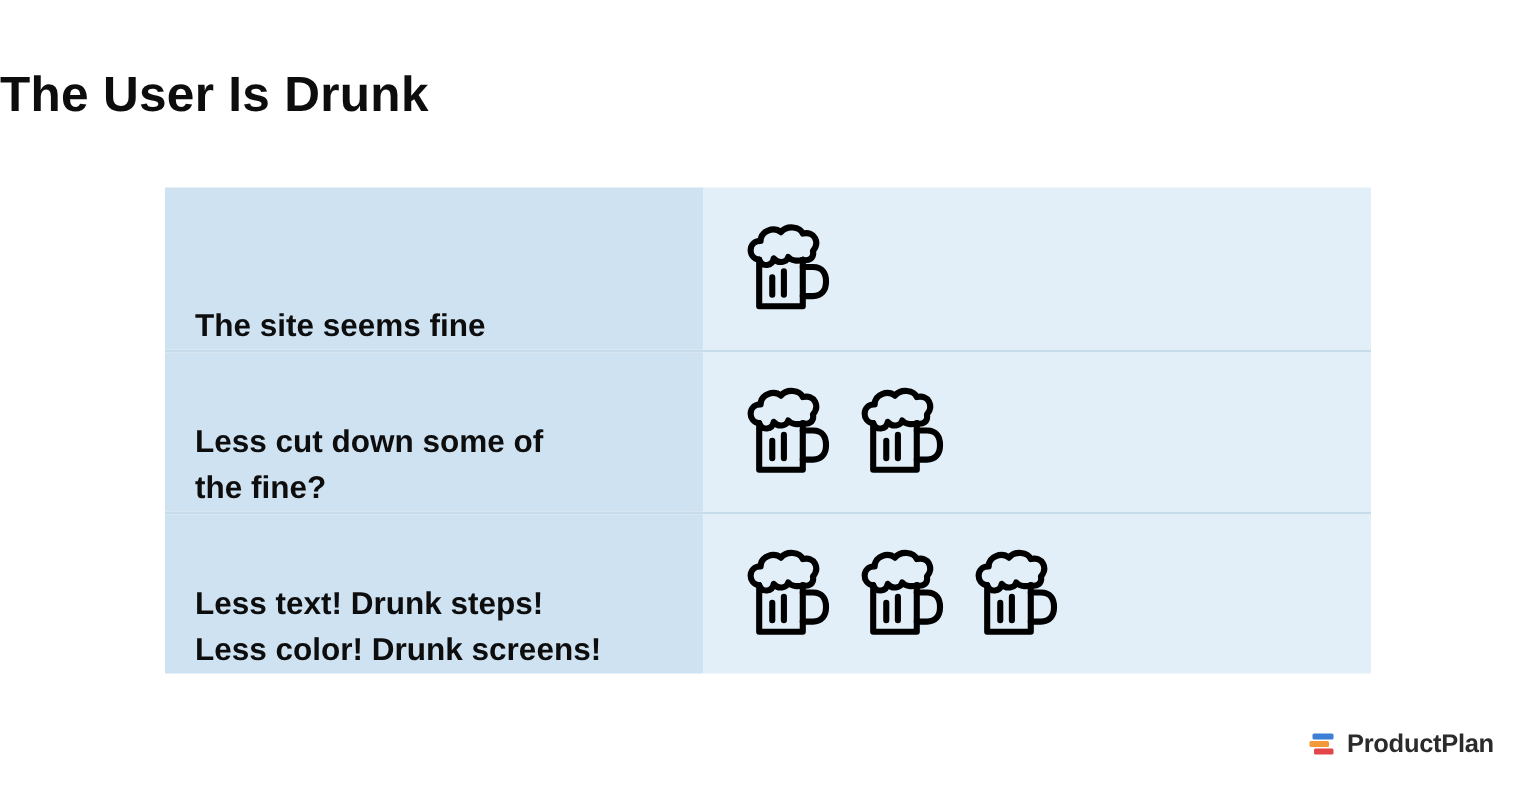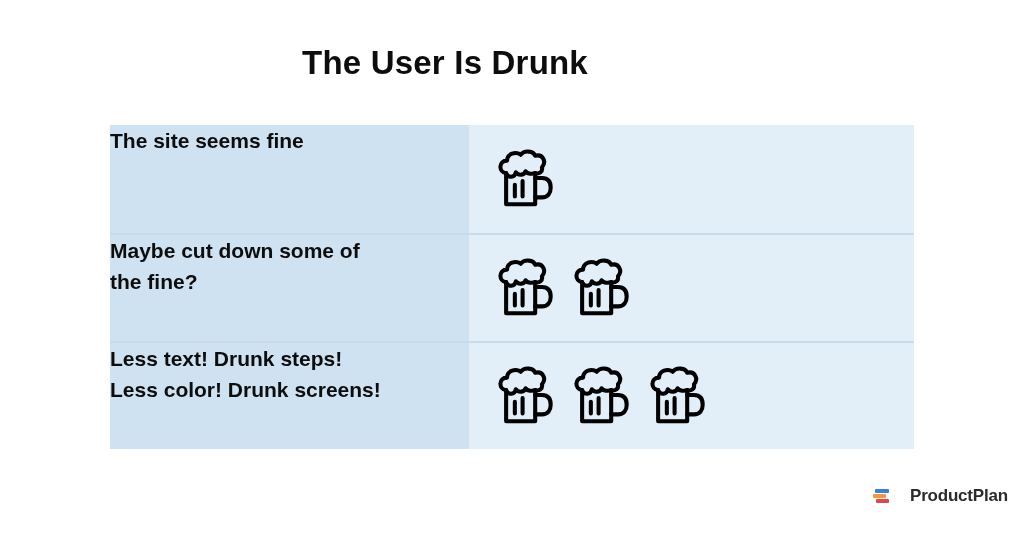--- a/index.html
+++ b/index.html
@@ -1,42 +1,42 @@
 <!DOCTYPE html>
 <html><head>
 <meta charset="utf-8">
 <style>
   html, body { margin: 0; padding: 0; }
   body {
     width: 1024px; height: 536px; background: #ffffff; position: relative; overflow: hidden;
     font-family: "Liberation Sans", "DejaVu Sans", sans-serif; color: #0d0d0d;
   }
   .title {
-    position: absolute; top: 44px; left: 0; width: 890px; text-align: center;
+    position: absolute; top: 44px; left: 0; width: 890px; 
     font-size: 33px; font-weight: bold; letter-spacing: 0.2px;
   }
   .table {
     position: absolute; left: 110px; top: 125px; width: 804px; height: 324px;
   }
   .row { display: flex; height: 108px; }
   .row + .row { border-top: 2px solid #c6dcea; }
   .row:nth-child(2) { height: 106px; }
   .row:nth-child(3) { height: 106px; }
   .cell-left {
-    width: 359px; background: #cfe2f1; display: flex; align-items: flex-start;
-    box-sizing: border-box;
+    width: 359px; background: #cfe2f1; display: flex; align-items: flex-end;
+    padding-left: 20px; box-sizing: border-box;
     font-size: 21px; font-weight: bold; line-height: 31px;
   }
   .cell-right {
     flex: 1; background: #e2eff8; display: flex; align-items: center;
     padding-left: 25px; box-sizing: border-box; gap: 13px;
   }
   .mug { width: 63px; height: 62px; display: block; }
   .logo {
-    position: absolute; left: 873px; top: 486px; display: flex; align-items: center; gap: 20px;
+    position: absolute; left: 873px; top: 486px; display: flex; align-items: center; gap: 8px;
   }
   .logo-mark { width: 17px; height: 14px; position: relative; }
   .logo-mark span { position: absolute; height: 4px; border-radius: 1px; }
   .logo-name { font-size: 17px; font-weight: bold; color: #2b2b2b; letter-spacing: -0.2px; }
 </style>
 </head>
 <body>
 
 <div class="title">The User Is Drunk</div>
 
@@ -51,21 +51,21 @@
     <path d="M12 26 C14 31 21 31 22 25 C25 29 31 28 32 24 C34 27 39 27 42 26"></path>
     <path d="M12 26 V58 H42 V26"></path>
     <path d="M42 31 H49 C56 31 58 36 58 41 C58 47 55 51 49 51 H42"></path>
     <path d="M21 38 V50 M29 34 V50"></path>
   </svg>
 </div>
   </div>
   <div class="row">
     <div class="cell-left">
       <div>
-        <div>Maybe cut down some of</div>
+        <div>Less cut down some of</div>
         <div>the fine?</div>
       </div>
     </div>
     <div class="cell-right">
   <svg class="mug" viewBox="0 0 64 64" fill="none" stroke="#000" stroke-width="4.2" stroke-linejoin="round" stroke-linecap="round">
     <path d="M12 26 C4 25 4 13 13 13 C13 6 22 3 27 7 C31 2 40 3 42 8 C50 6 54 14 49 20 C50 25 46 27 42 26"></path>
     <path d="M12 26 C14 31 21 31 22 25 C25 29 31 28 32 24 C34 27 39 27 42 26"></path>
     <path d="M12 26 V58 H42 V26"></path>
     <path d="M42 31 H49 C56 31 58 36 58 41 C58 47 55 51 49 51 H42"></path>
     <path d="M21 38 V50 M29 34 V50"></path>

